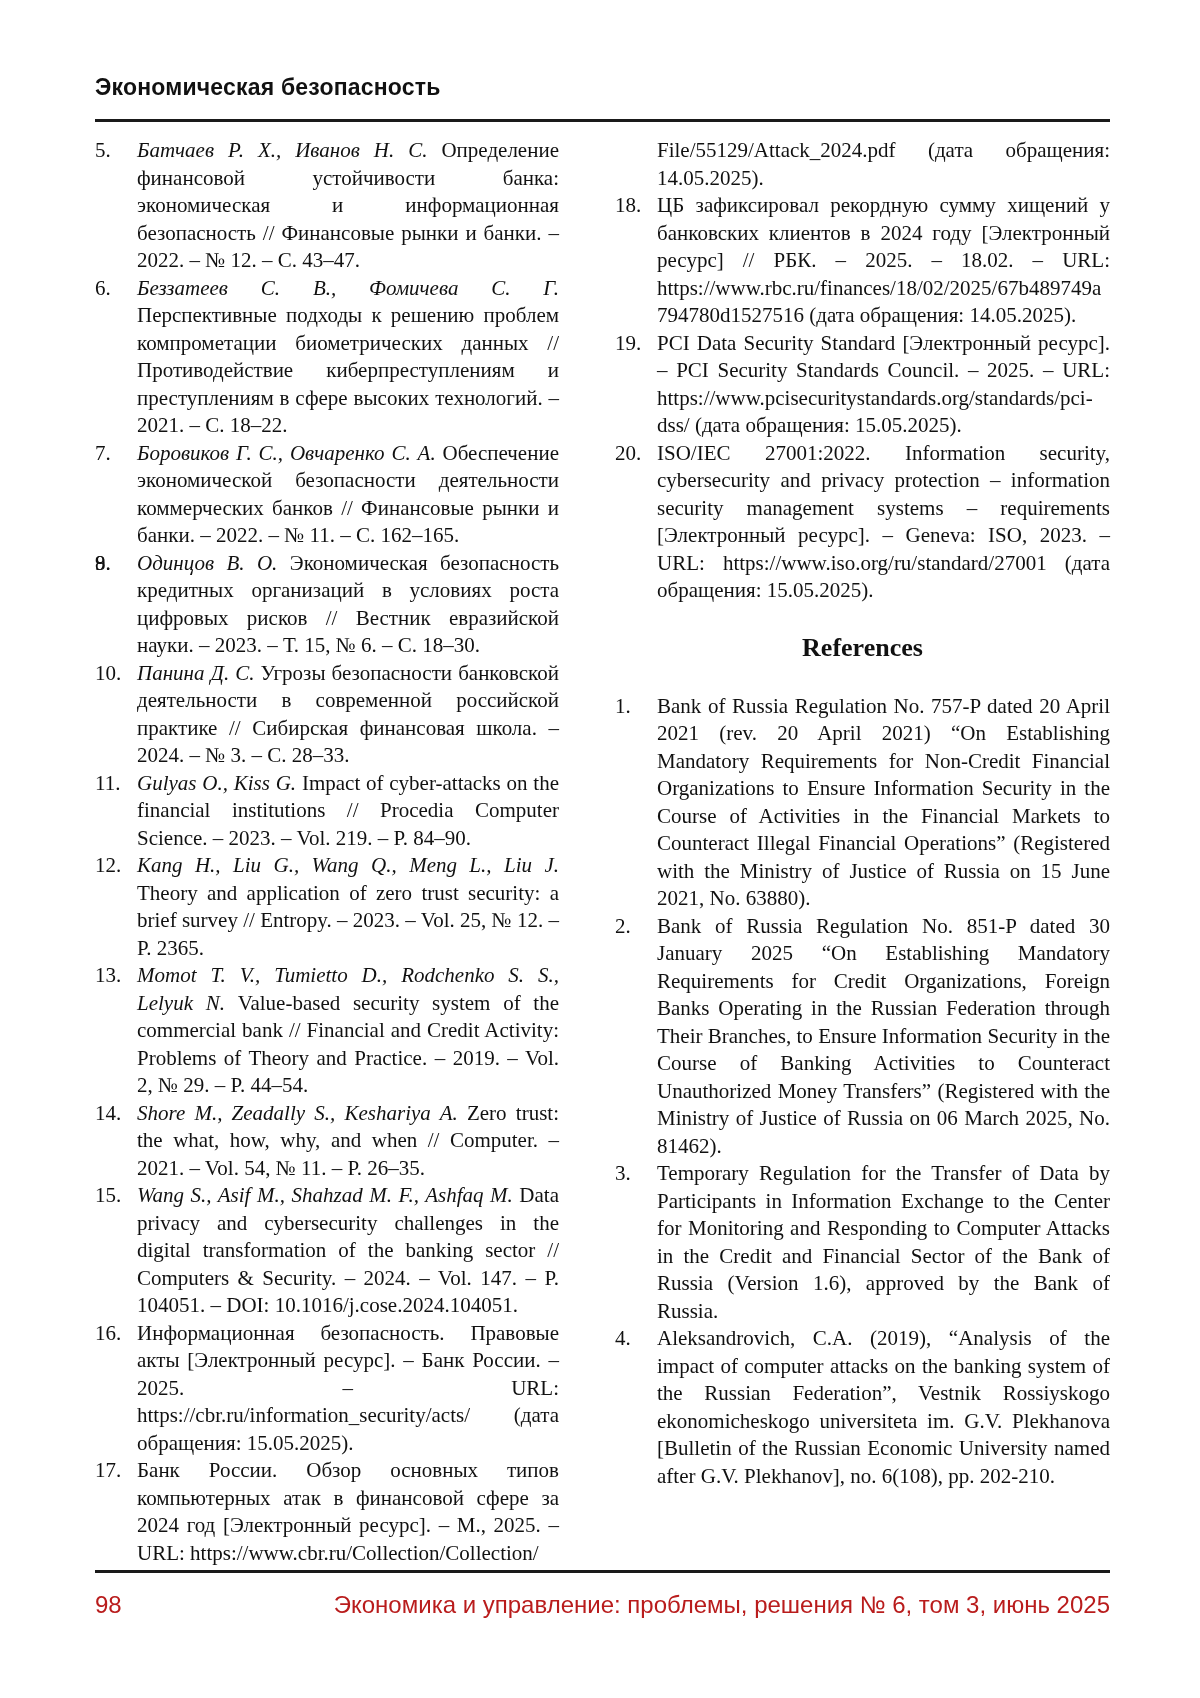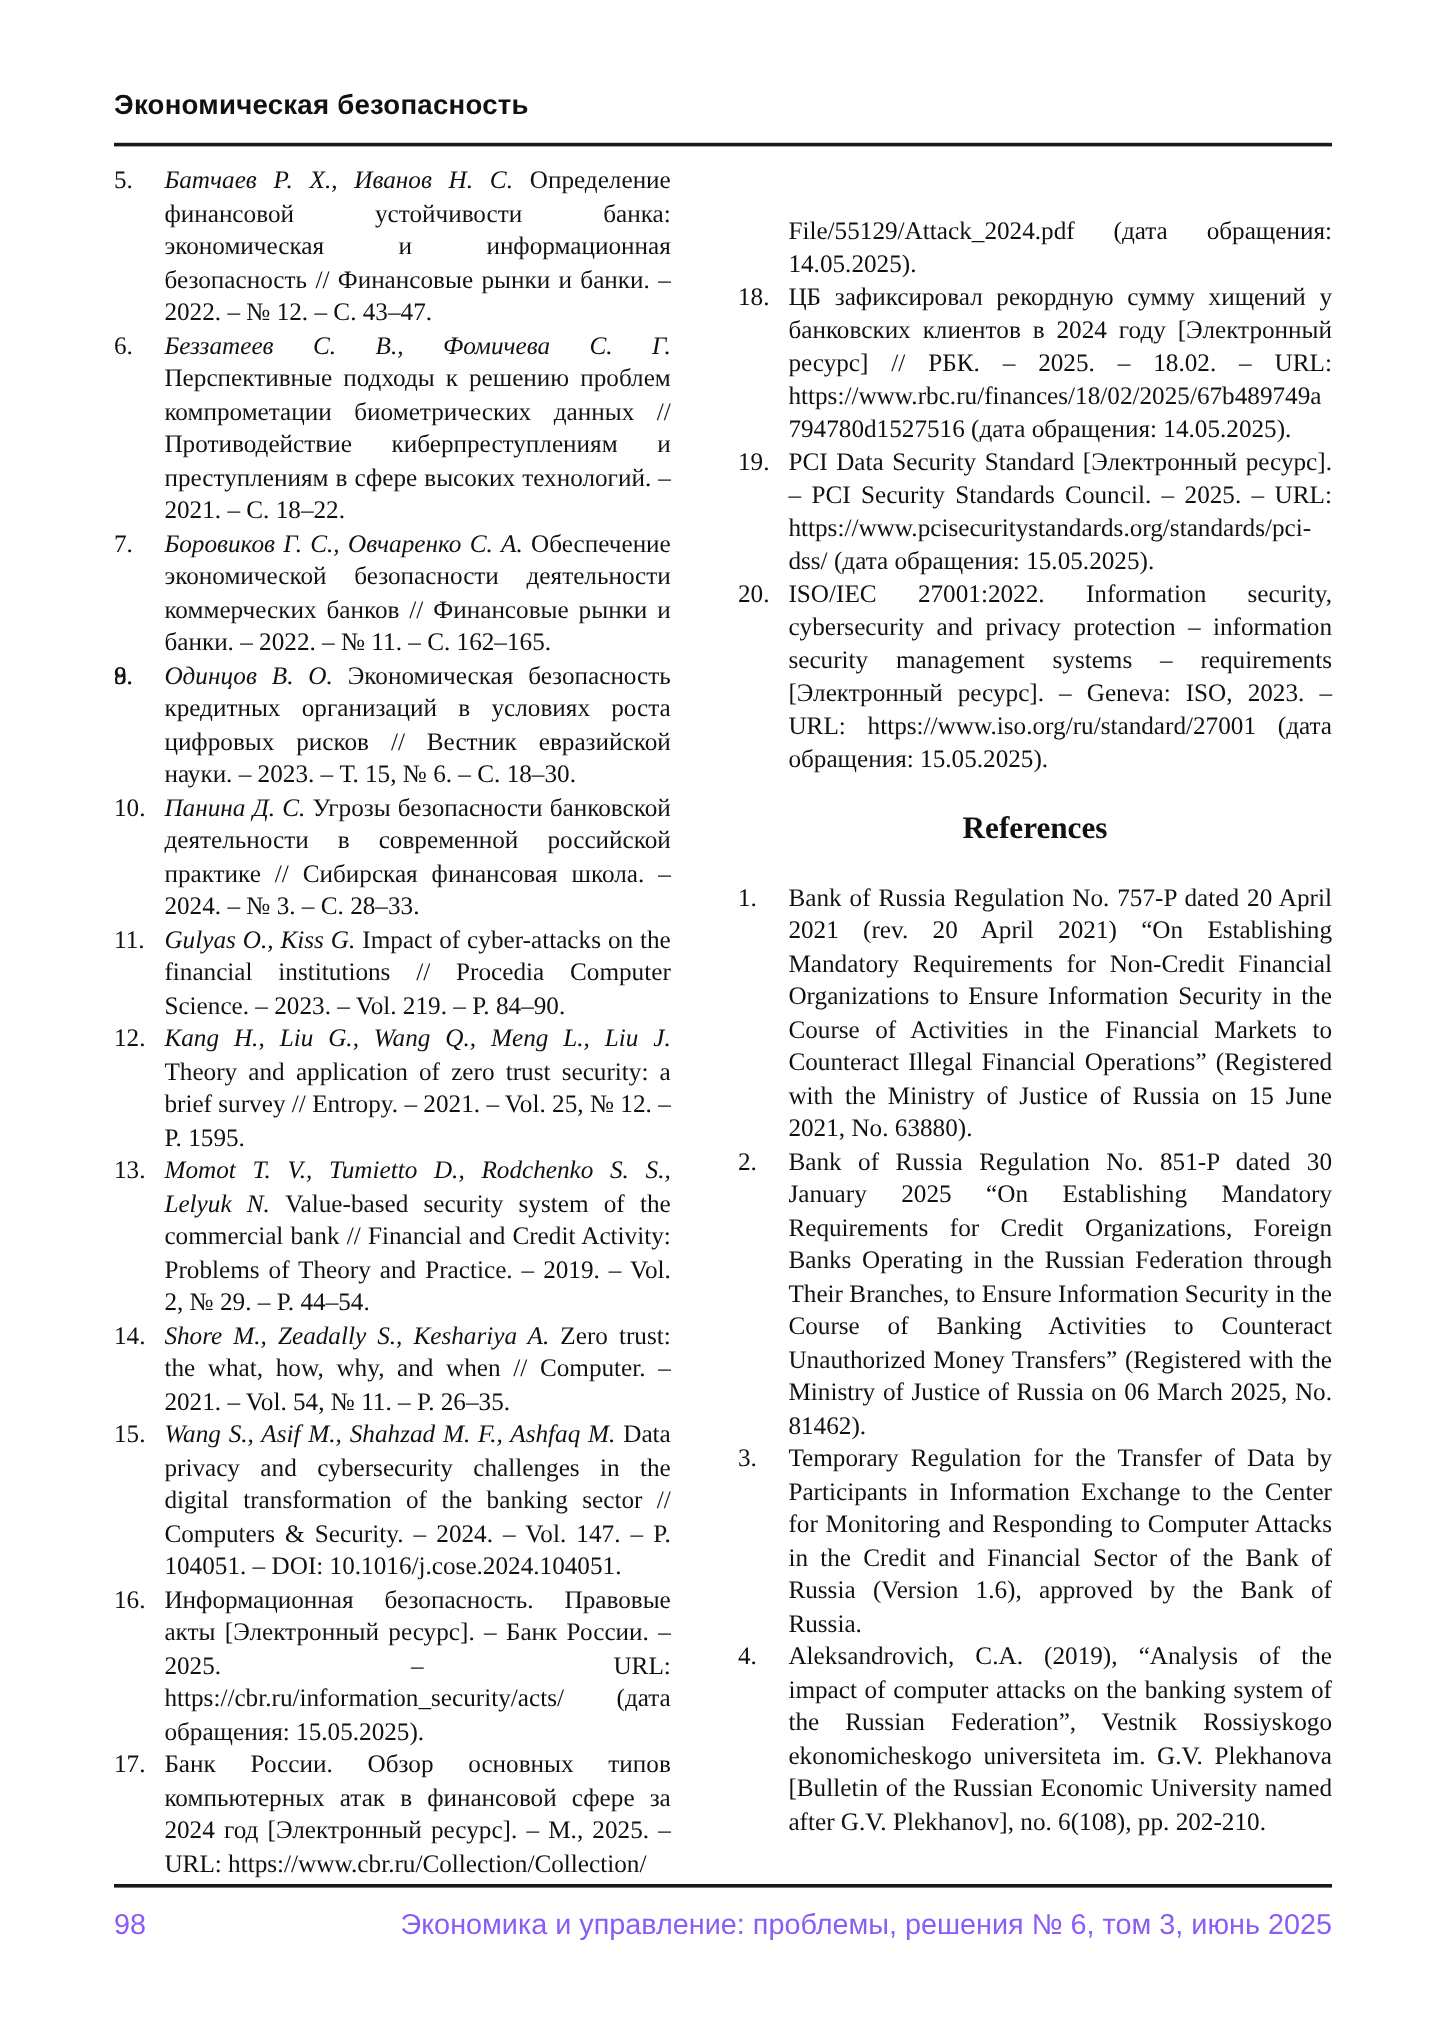--- a/index.html
+++ b/index.html
@@ -42,21 +42,21 @@
     left: 95px;
     width: 1015px;
     display: flex;
     gap: 56px;
     font-family: "Liberation Serif", "DejaVu Serif", serif;
     font-size: 21px;
     line-height: 1.31;
     color: #111111;
   }
   .column-left  { width: 464px; flex: none; }
-  .column-right { width: 495px; flex: none; margin-top: 42px; }
+  .column-right { width: 495px; flex: none; }
 
   .ref-item {
     position: relative;
     padding-left: 42px;
     text-align: justify;
     overflow-wrap: break-word;
   }
   .ref-num {
     position: absolute;
     left: 0;
@@ -78,21 +78,21 @@
   .footer-row {
     position: absolute;
     top: 1591px;
     left: 95px;
     width: 1015px;
     display: flex;
     justify-content: space-between;
     align-items: baseline;
     font-family: "Liberation Sans", sans-serif;
     font-size: 24px;
-    color: #8b5cf6;
+    color: #b91c1c;
   }
 </style>
 </head>
 <body>
 
 <div class="page">
 
   <div class="section-header">Экономическая безопасность</div>
   <div class="rule rule-top"></div>
 
@@ -120,21 +120,21 @@
 
   <div class="ref-item">
     <span class="ref-num">10.</span><span class="ref-text"><i class="ref-authors">Панина Д. С. </i><span class="ref-body">Угрозы безопасности банковской деятельности в современной российской практике // Сибирская финансовая школа. – 2024. – № 3. – С. 28–33.</span></span>
   </div>
 
   <div class="ref-item">
     <span class="ref-num">11.</span><span class="ref-text"><i class="ref-authors">Gulyas O., Kiss G. </i><span class="ref-body">Impact of cyber-attacks on the financial institutions // Procedia Computer Science. – 2023. – Vol. 219. – P. 84–90.</span></span>
   </div>
 
   <div class="ref-item">
-    <span class="ref-num">12.</span><span class="ref-text"><i class="ref-authors">Kang H., Liu G., Wang Q., Meng L., Liu J. </i><span class="ref-body">Theory and application of zero trust security: a brief survey // Entropy. – 2021. – Vol. 25, № 12. – P. 1595.</span></span>
+    <span class="ref-num">12.</span><span class="ref-text"><i class="ref-authors">Kang H., Liu G., Wang Q., Meng L., Liu J. </i><span class="ref-body">Theory and application of zero trust security: a brief survey // Entropy. – 2023. – Vol. 25, № 12. – P. 2365.</span></span>
   </div>
 
   <div class="ref-item">
     <span class="ref-num">13.</span><span class="ref-text"><i class="ref-authors">Momot T. V., Tumietto D., Rodchenko S. S., Lelyuk N. </i><span class="ref-body">Value-based security system of the commercial bank // Financial and Credit Activity: Problems of Theory and Practice. – 2019. – Vol. 2, № 29. – P. 44–54.</span></span>
   </div>
 
   <div class="ref-item">
     <span class="ref-num">14.</span><span class="ref-text"><i class="ref-authors">Shore M., Zeadally S., Keshariya A. </i><span class="ref-body">Zero trust: the what, how, why, and when // Computer. – 2021. – Vol. 54, № 11. – P. 26–35.</span></span>
   </div>
 

